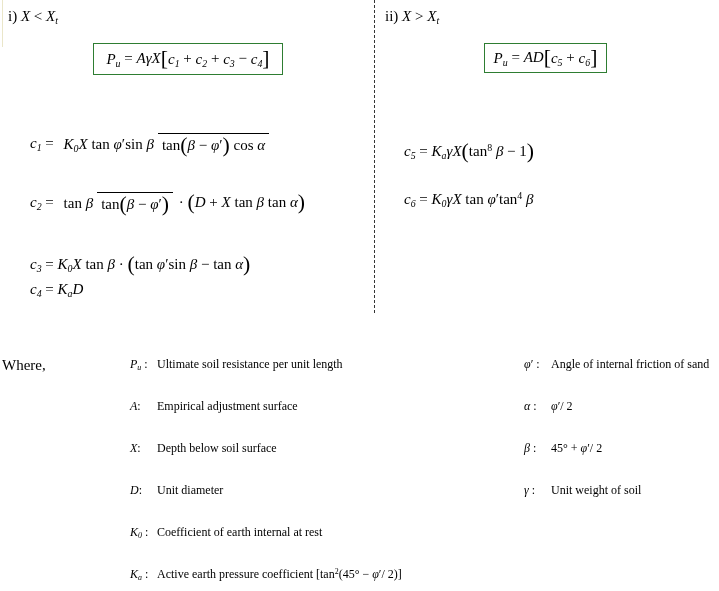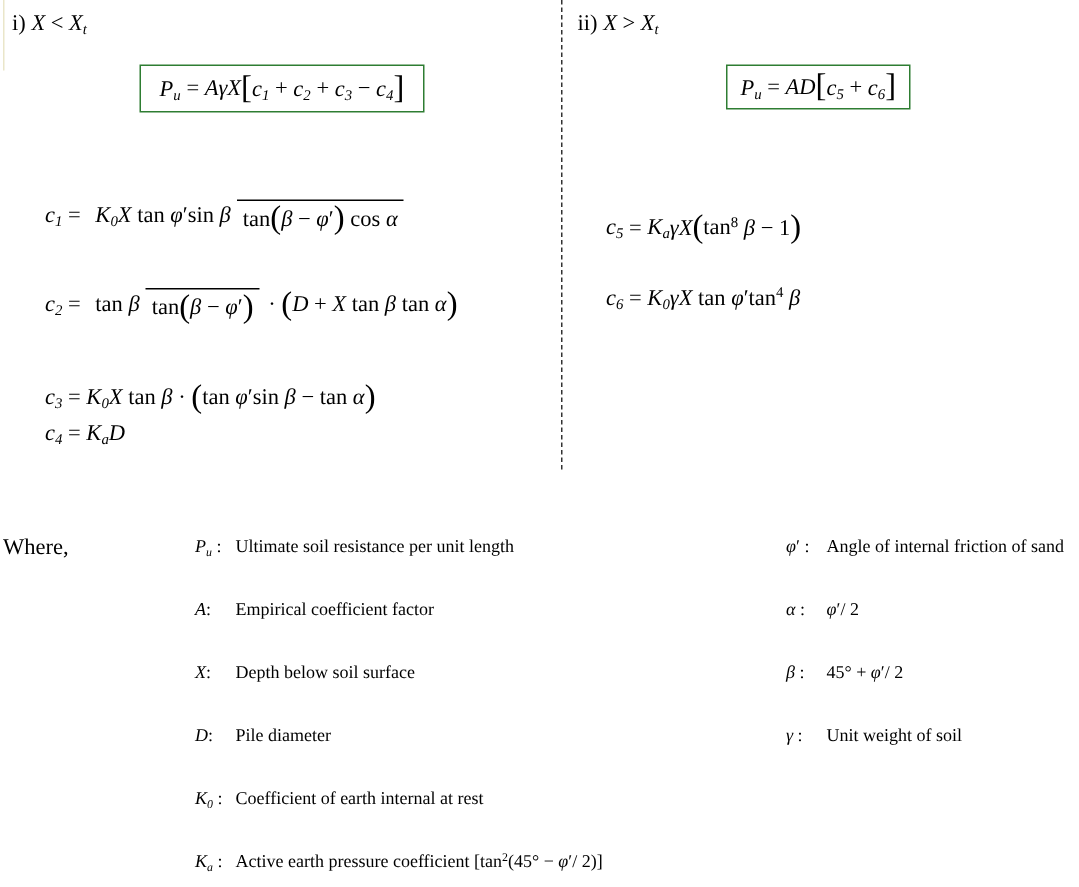--- a/index.html
+++ b/index.html
@@ -75,23 +75,23 @@
   <div class="eq" style="left:30px;top:254px"><span class="v">c<sub>3</sub></span><span class="r"> = </span><span class="v">K<sub>0</sub></span><span class="v">X</span><span class="r"> tan </span><span class="v">β</span><span class="r"> · </span><span class="big">(</span><span class="r">tan </span><span class="v">φ</span><span class="r">′sin </span><span class="v">β</span><span class="r"> − tan </span><span class="v">α</span><span class="big">)</span></div>
   <div class="eq" style="left:30px;top:279px"><span class="v">c<sub>4</sub></span><span class="r"> = </span><span class="v">K<sub>a</sub></span><span class="v">D</span></div>
 
   <div class="eq" style="left:404px;top:141px"><span class="v">c<sub>5</sub></span><span class="r"> = </span><span class="v">K<sub>a</sub></span><span class="v">γX</span><span class="big">(</span><span class="r">tan<sup>8</sup></span><span class="r"> </span><span class="v">β</span><span class="r"> − 1</span><span class="big">)</span></div>
   <div class="eq" style="left:404px;top:189px"><span class="v">c<sub>6</sub></span><span class="r"> = </span><span class="v">K<sub>0</sub></span><span class="v">γX</span><span class="r"> tan </span><span class="v">φ</span><span class="r">′tan<sup>4</sup></span><span class="r"> </span><span class="v">β</span></div>
 
   <div class="wherelabel" style="left:2px;top:357px">Where,</div>
 
   <div class="whererows" style="left:84px;top:357px">
       <div class="whererow"><span class="sym"><span class="v">P<sub>u</sub></span><span class="r"> :</span></span><span class="desc"><span class="r">Ultimate soil resistance per unit length</span></span></div>
-      <div class="whererow"><span class="sym"><span class="v">A</span><span class="r">:</span></span><span class="desc"><span class="r">Empirical coefficient factor</span></span></div>
+      <div class="whererow"><span class="sym"><span class="v">A</span><span class="r">:</span></span><span class="desc"><span class="r">Empirical adjustment surface</span></span></div>
       <div class="whererow"><span class="sym"><span class="v">X</span><span class="r">:</span></span><span class="desc"><span class="r">Depth below soil surface</span></span></div>
-      <div class="whererow"><span class="sym"><span class="v">D</span><span class="r">:</span></span><span class="desc"><span class="r">Pile diameter</span></span></div>
+      <div class="whererow"><span class="sym"><span class="v">D</span><span class="r">:</span></span><span class="desc"><span class="r">Unit diameter</span></span></div>
       <div class="whererow"><span class="sym"><span class="v">K<sub>0</sub></span><span class="r"> :</span></span><span class="desc"><span class="r">Coefficient of earth internal at rest</span></span></div>
       <div class="whererow"><span class="sym"><span class="v">K<sub>a</sub></span><span class="r"> :</span></span><span class="desc"><span class="r">Active earth pressure coefficient [tan<sup>2</sup></span><span class="r">(45° − </span><span class="v">φ</span><span class="r">′/ 2)]</span></span></div>
     </div>
 
   <div class="whererows" style="left:478px;top:357px">
       <div class="whererow"><span class="sym"><span class="v">φ</span><span class="r">′ :</span></span><span class="desc"><span class="r">Angle of internal friction of sand</span></span></div>
       <div class="whererow"><span class="sym"><span class="v">α</span><span class="r"> :</span></span><span class="desc"><span class="v">φ</span><span class="r">′/ 2</span></span></div>
       <div class="whererow"><span class="sym"><span class="v">β</span><span class="r"> :</span></span><span class="desc"><span class="r">45° + </span><span class="v">φ</span><span class="r">′/ 2</span></span></div>
       <div class="whererow"><span class="sym"><span class="v">γ</span><span class="r"> :</span></span><span class="desc"><span class="r">Unit weight of soil</span></span></div>
     </div>

